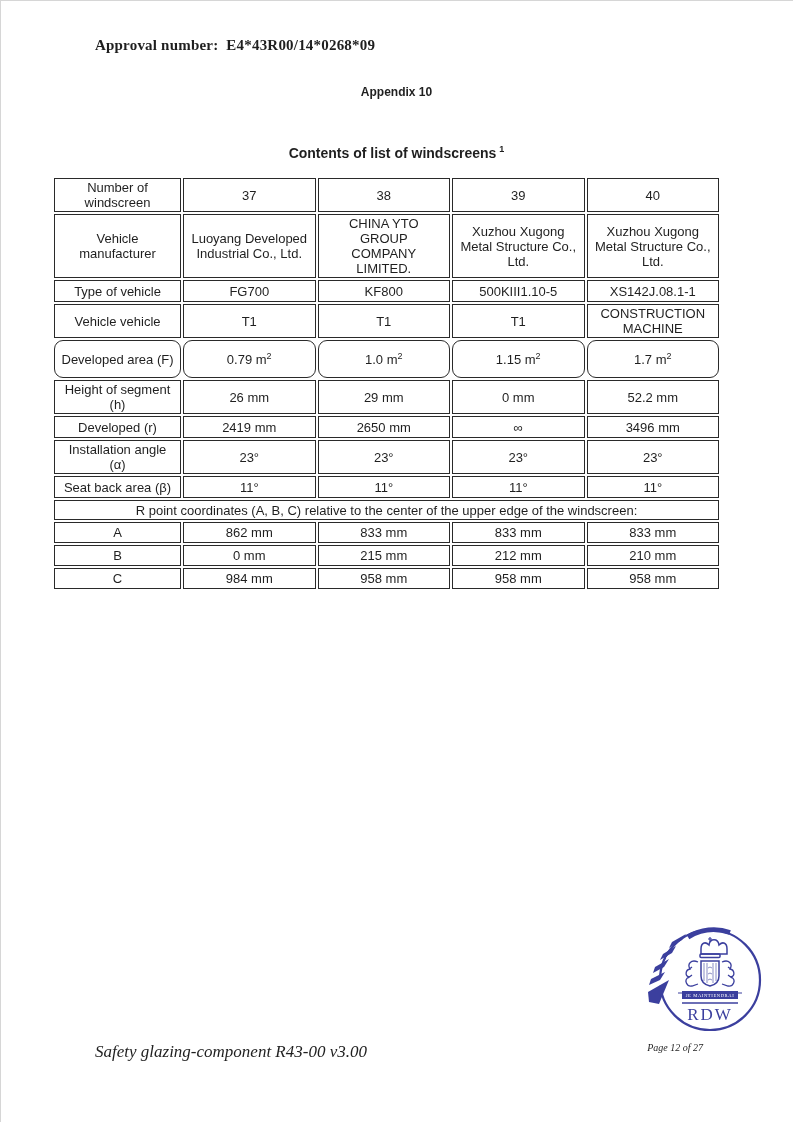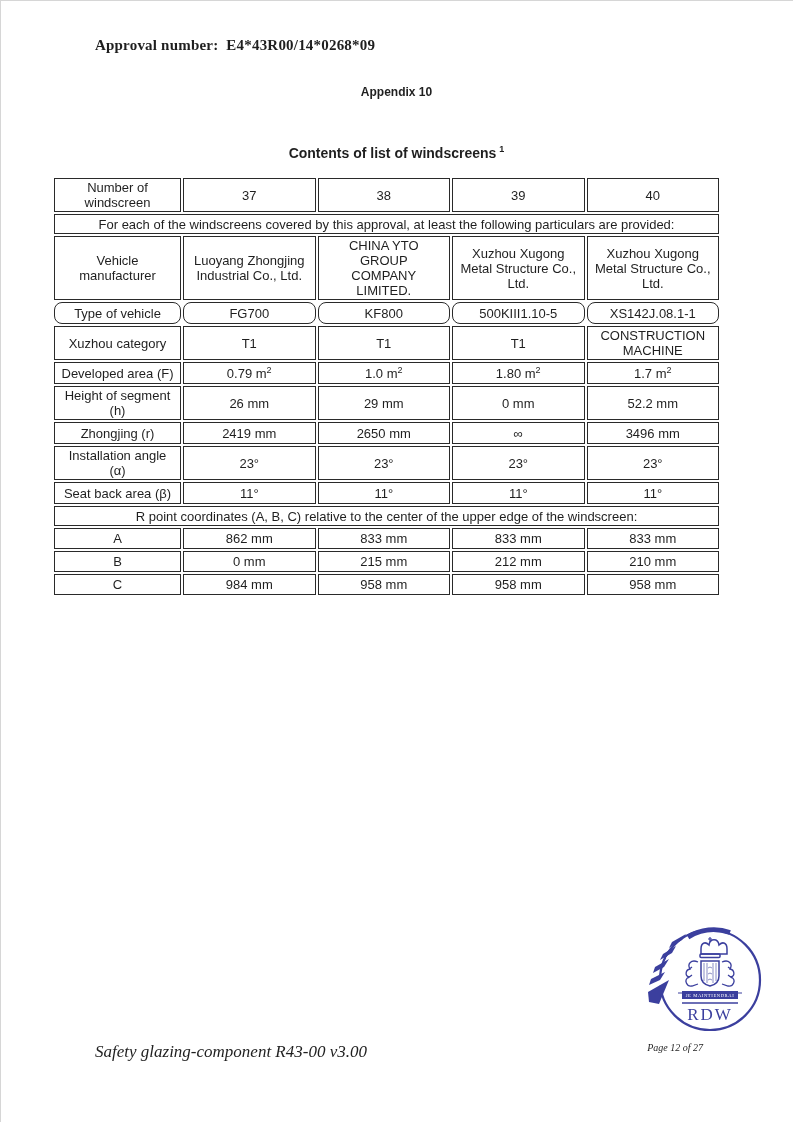--- a/index.html
+++ b/index.html
@@ -39,23 +39,23 @@
     box-sizing:border-box;
     border:1px solid #2a2a2a;
     text-align:center;vertical-align:middle;
     padding:1px 3px;
     white-space:pre-line;
   }
   col.c-label{width:127px;}
   tr.r-header td{height:32px;}
   tr.r-note td{height:20px;}
   tr.r-manu td{height:60px;}
-  tr.r-type td{height:22px;border-radius:8px;}
+  tr.r-type td{height:22px;}
   tr.r-cat td{height:28px;}
-  tr.r-area td{height:22px;}
+  tr.r-area td{height:38px;border-radius:9px;}
   tr.r-seg td{height:28px;}
   tr.r-curv td{height:22px;}
   tr.r-inst td{height:28px;}
   tr.r-seat td{height:22px;}
   tr.r-note2 td{height:20px;}
   tr.r-abc td{height:21px;}
   td.note-cell{text-align:left;padding-left:6px;}
   td sup{font-size:9px;vertical-align:super;line-height:0;}
   .footer-left{
     position:absolute;left:95px;top:1042px;
@@ -92,71 +92,68 @@
     </colgroup>
     <tbody>
         <tr class="r-header">
       <td>Number of
 windscreen</td>
       <td>37</td>
       <td>38</td>
       <td>39</td>
       <td>40</td>
     </tr>
-    <tr class="r-note">
-      <td class="note-cell" colspan="5">For each of the windscreens covered by this approval, at least the following particulars are provided:</td>
-    </tr>
     <tr class="r-manu">
       <td>Vehicle
 manufacturer</td>
-      <td>Luoyang Zhongjing
+      <td>Luoyang Developed
 Industrial Co., Ltd.</td>
       <td>CHINA YTO
 GROUP
 COMPANY
 LIMITED.</td>
       <td>Xuzhou Xugong
 Metal Structure Co.,
 Ltd.</td>
       <td>Xuzhou Xugong
 Metal Structure Co.,
 Ltd.</td>
     </tr>
     <tr class="r-type">
       <td>Type of vehicle</td>
       <td>FG700</td>
       <td>KF800</td>
       <td>500KIII1.10-5</td>
       <td>XS142J.08.1-1</td>
     </tr>
     <tr class="r-cat">
-      <td>Xuzhou category</td>
+      <td>Vehicle vehicle</td>
       <td>T1</td>
       <td>T1</td>
       <td>T1</td>
       <td>CONSTRUCTION
 MACHINE</td>
     </tr>
     <tr class="r-area">
       <td>Developed area (F)</td>
       <td><span>0.79 m</span><sup>2</sup></td>
       <td><span>1.0 m</span><sup>2</sup></td>
-      <td><span>1.80 m</span><sup>2</sup></td>
+      <td><span>1.15 m</span><sup>2</sup></td>
       <td><span>1.7 m</span><sup>2</sup></td>
     </tr>
     <tr class="r-seg">
       <td>Height of segment
 (h)</td>
       <td>26 mm</td>
       <td>29 mm</td>
       <td>0 mm</td>
       <td>52.2 mm</td>
     </tr>
     <tr class="r-curv">
-      <td>Zhongjing (r)</td>
+      <td>Developed (r)</td>
       <td>2419 mm</td>
       <td>2650 mm</td>
       <td>∞</td>
       <td>3496 mm</td>
     </tr>
     <tr class="r-inst">
       <td>Installation angle
 (α)</td>
       <td>23°</td>
       <td>23°</td>

